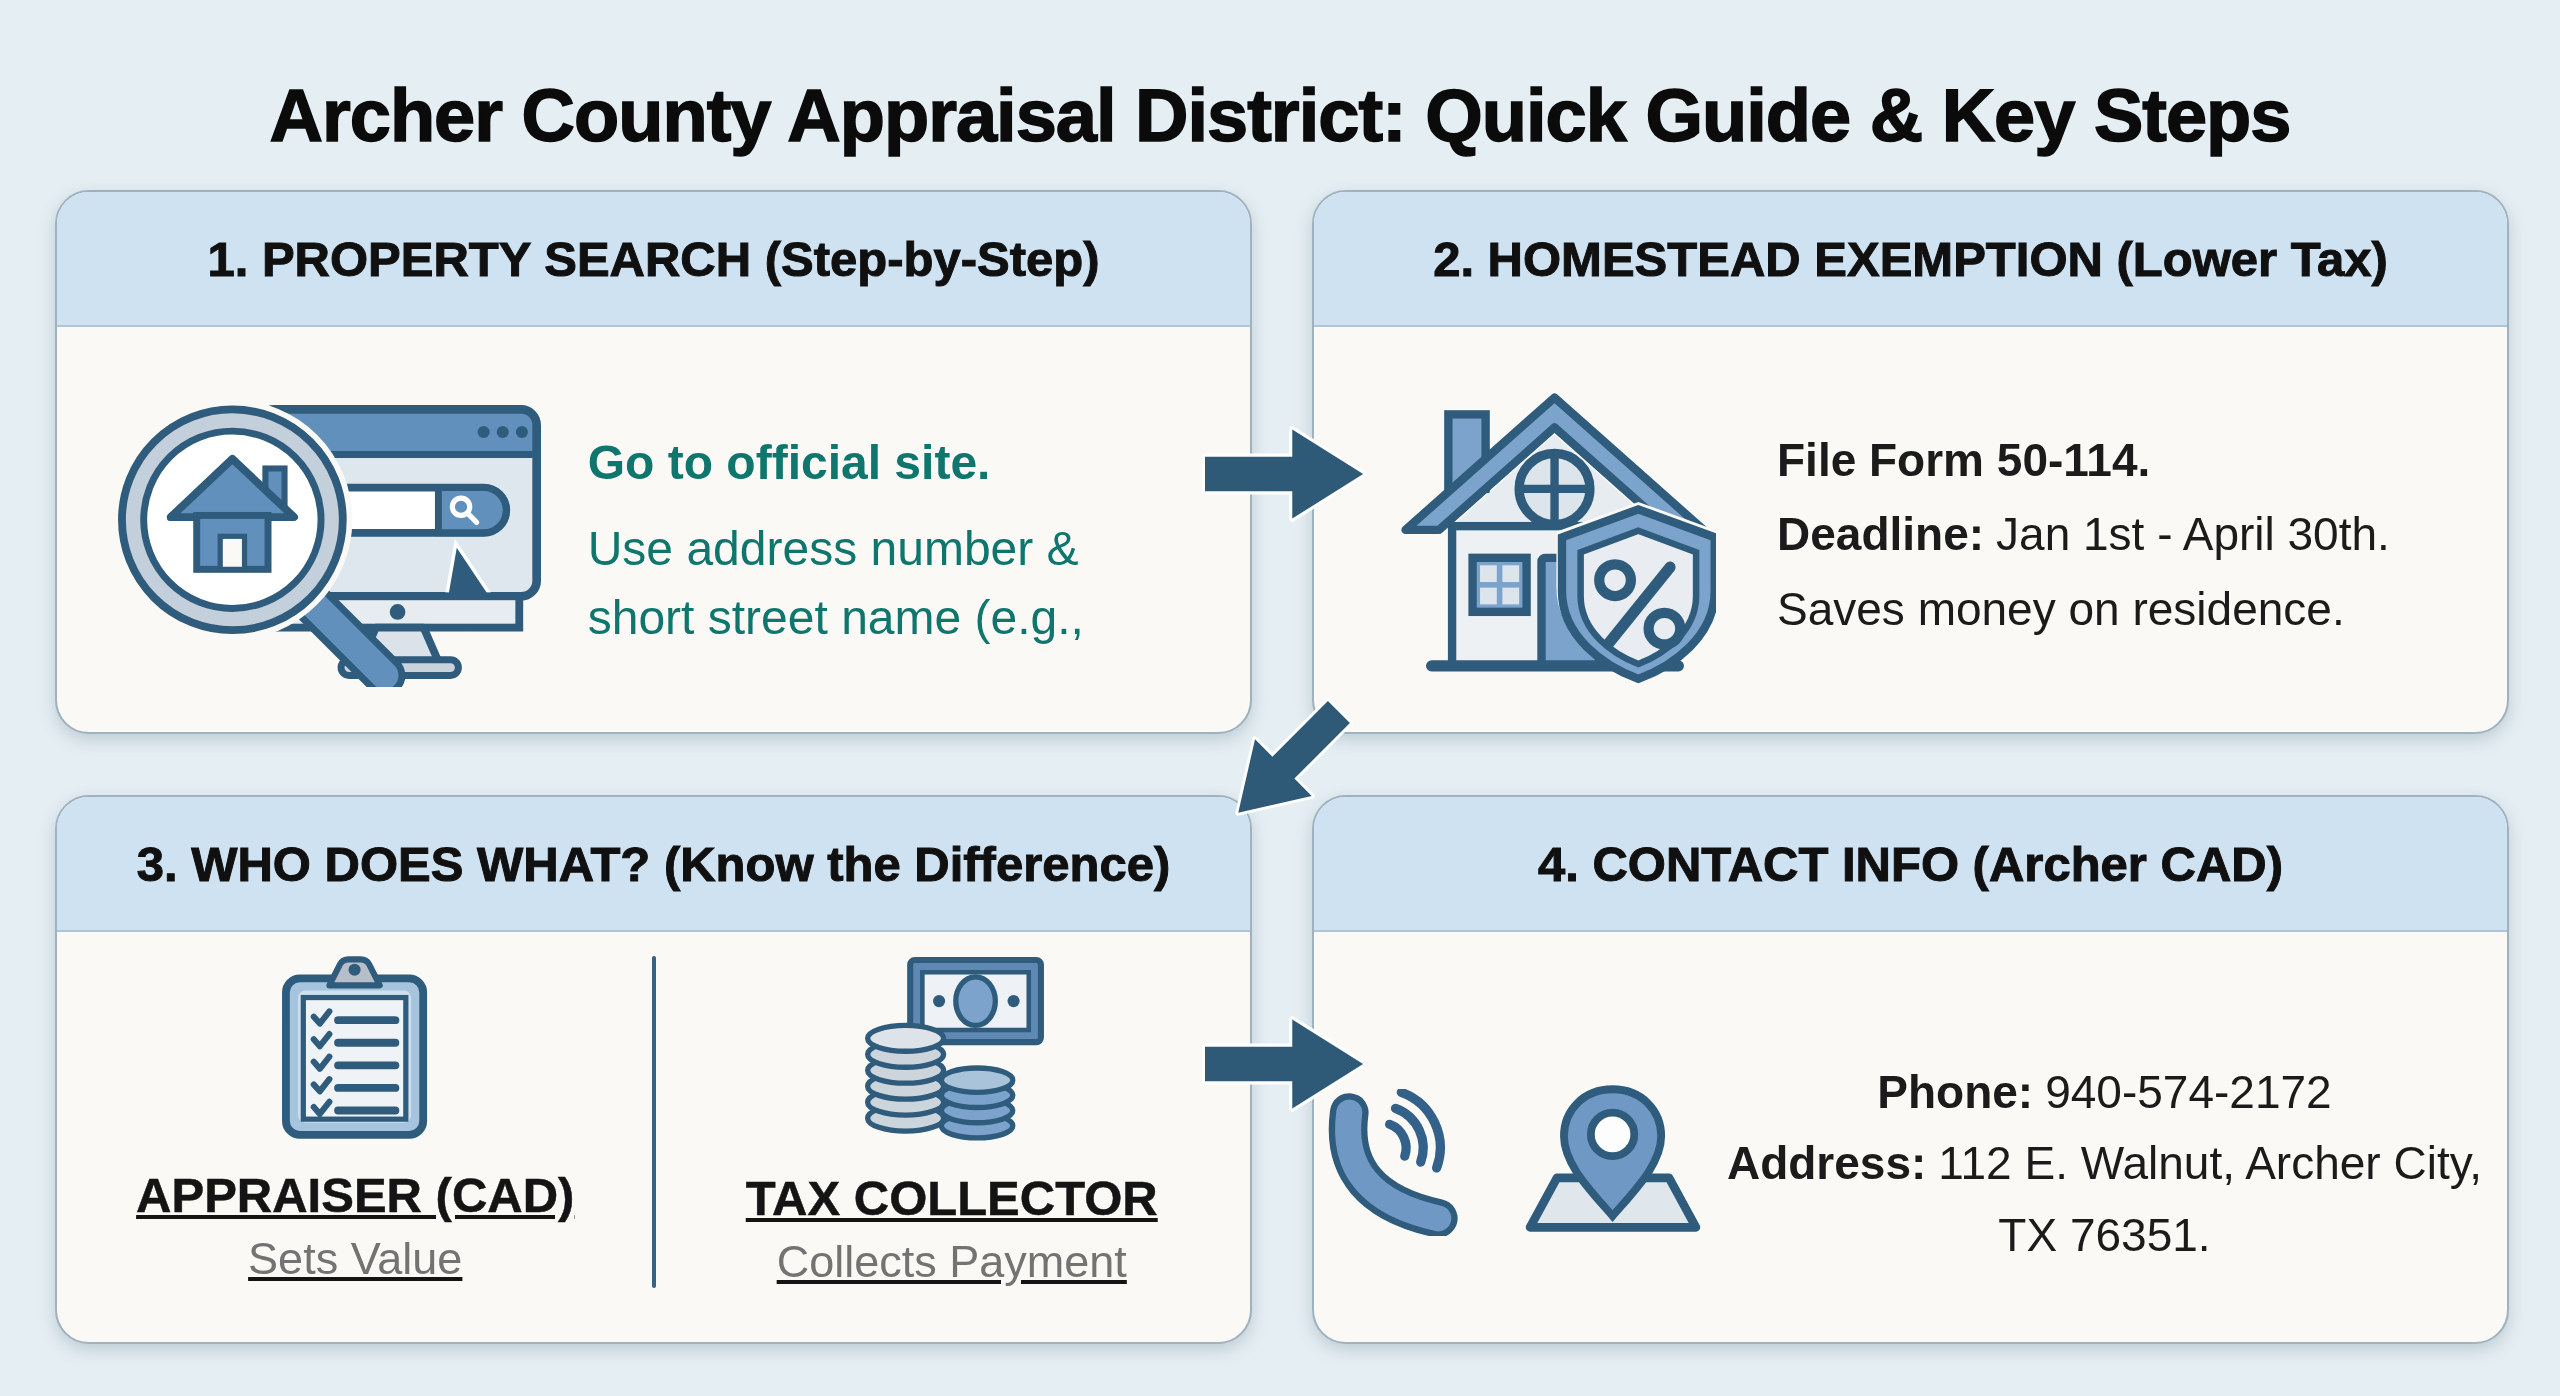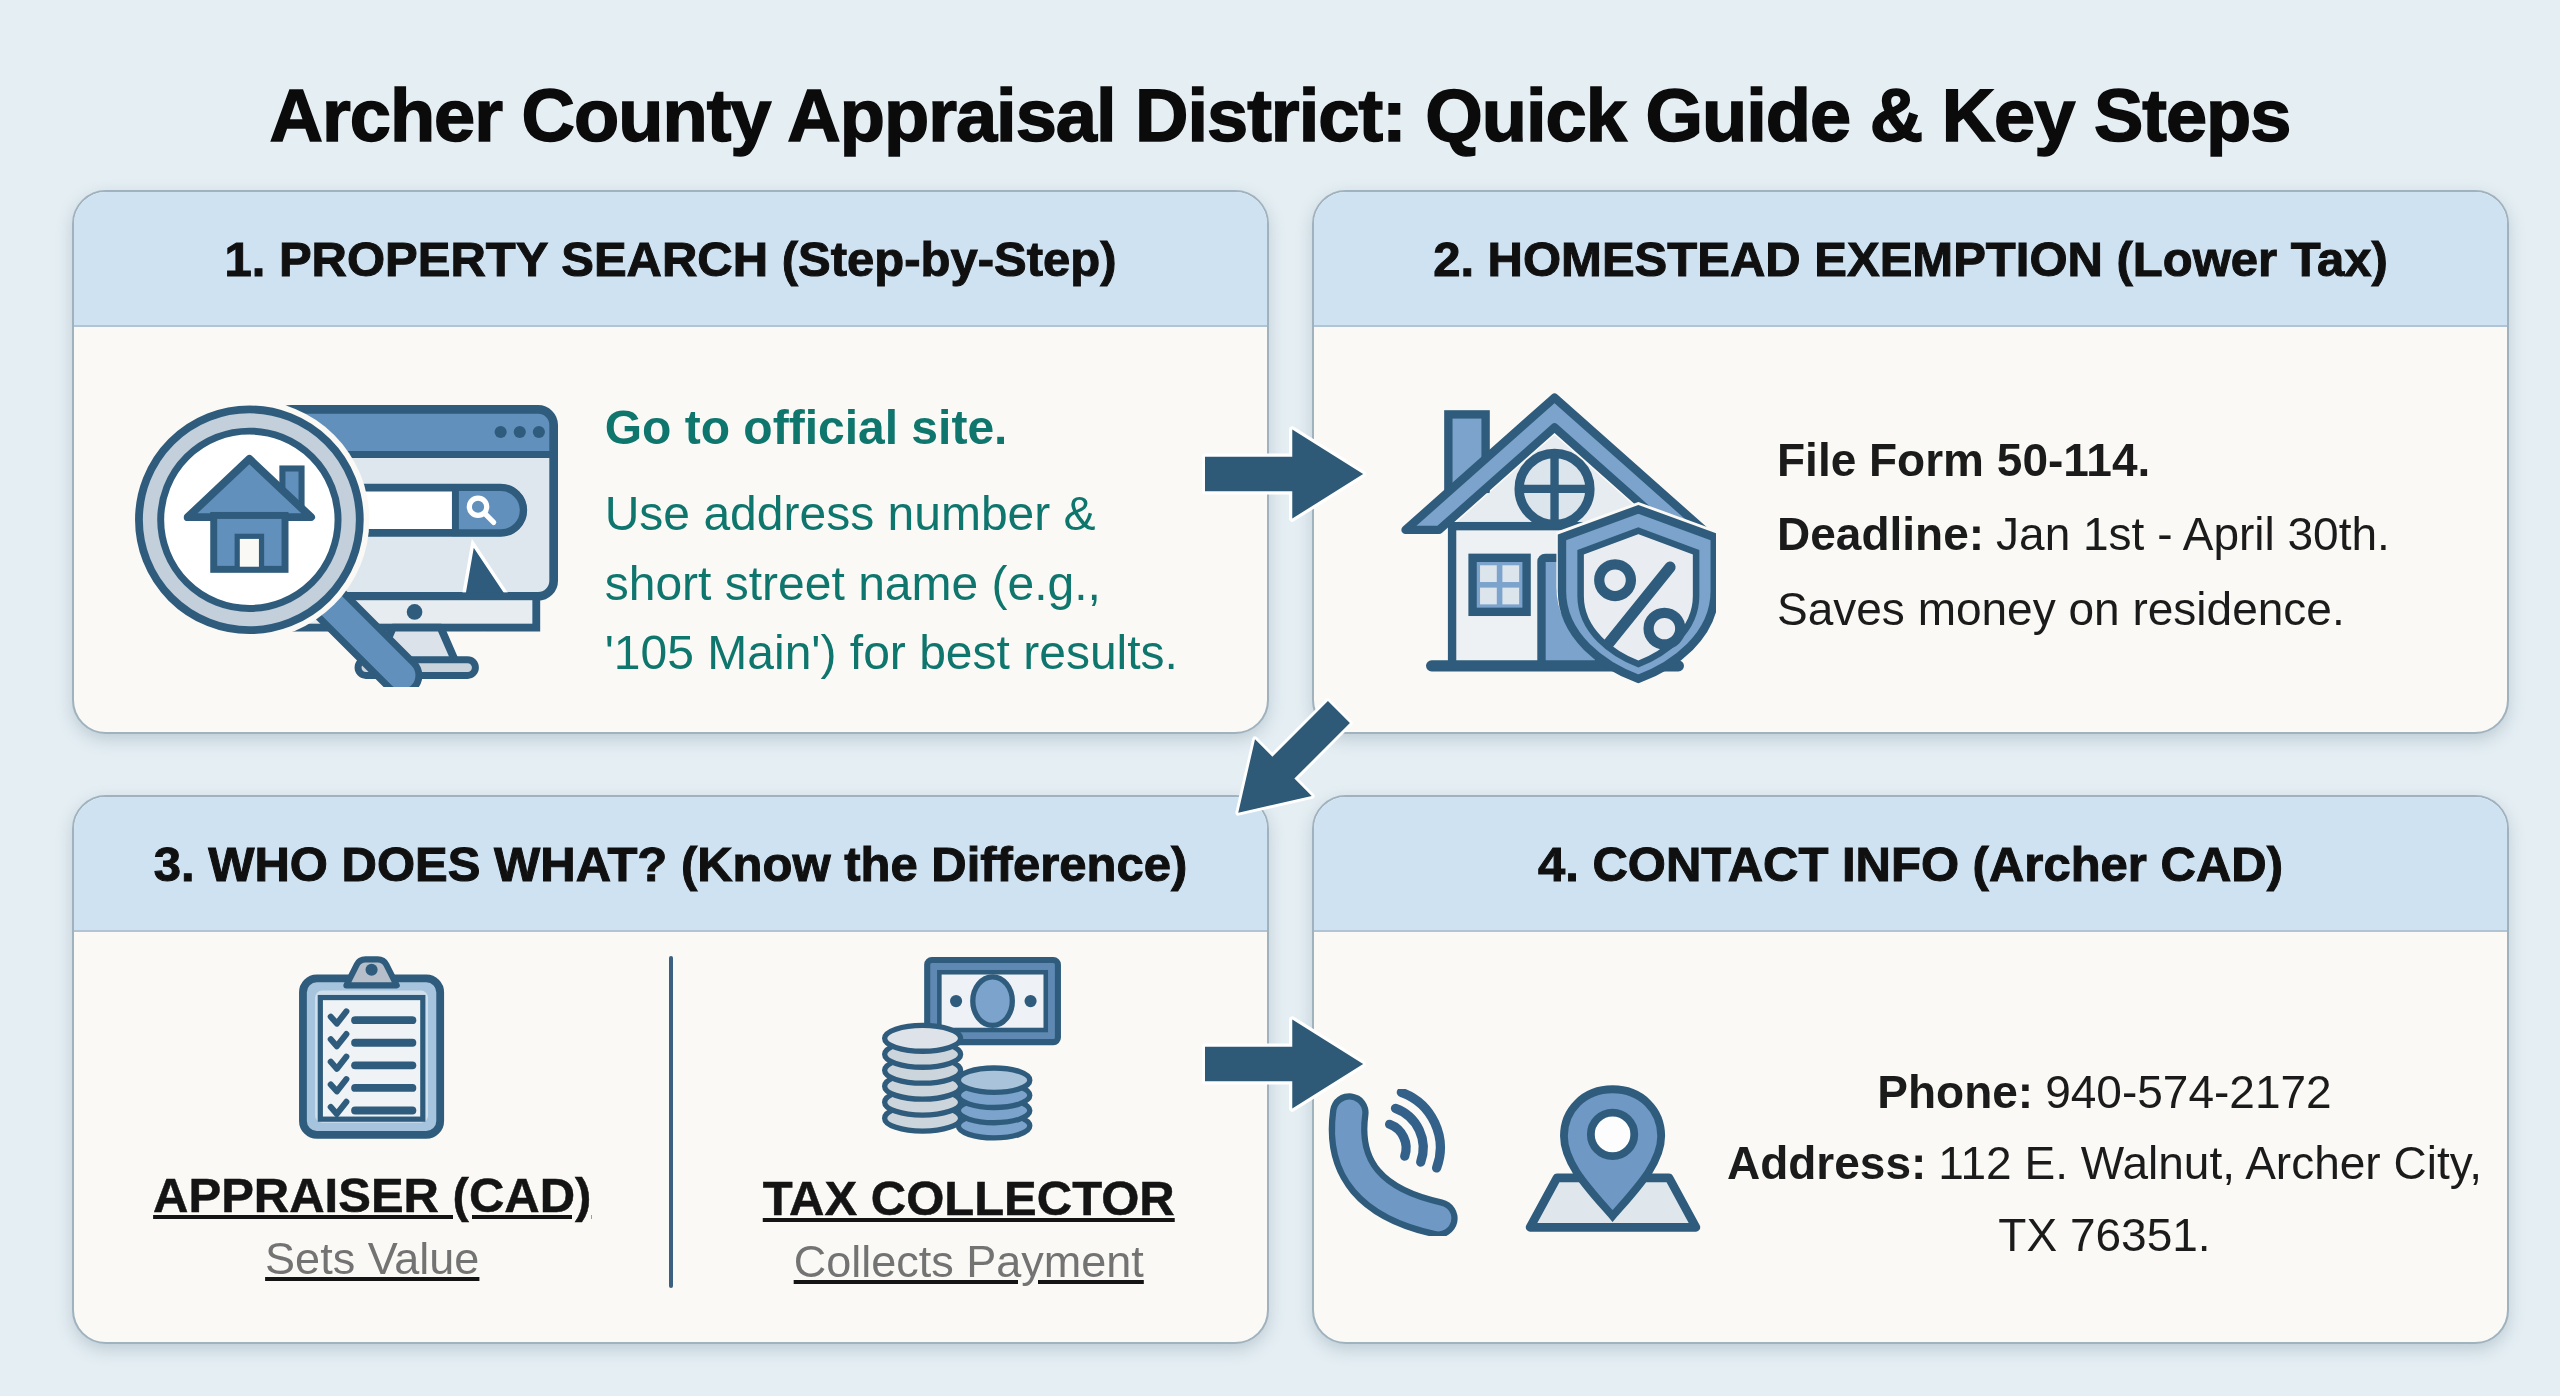--- a/index.html
+++ b/index.html
@@ -16,21 +16,21 @@
     -webkit-text-stroke:1.5px #0b0b0b;
   }
   .card{
     position:absolute;width:1193px;background:#faf9f5;
     border:2px solid #9fb2be;border-radius:34px;
     box-shadow:0 6px 16px rgba(96,118,138,.28);
     overflow:hidden;
   }
   .card.r1{top:190px;height:540px;}
   .card.r2{top:795px;height:545px;}
-  .card.c1{left:72px;}
+  .card.c1{left:55px;}
   .card.c2{left:1312px;}
   .card-header{
     height:133px;background:#cfe2f2;
     border-bottom:2px solid rgba(120,140,160,.35);
     display:flex;align-items:center;justify-content:center;
     font-size:49px;font-weight:bold;color:#101010;
     -webkit-text-stroke:1px #101010;
   }
   .card-body{display:flex;align-items:center;}
   
@@ -101,21 +101,20 @@
         <circle cx="135" cy="155" r="102" fill="none" stroke="#2f5c7c" stroke-width="8"></circle>
         <rect x="173" y="96" width="22" height="42" fill="#6290bd" stroke="#2f5c7c" stroke-width="7"></rect>
         <polygon points="64,152 135,85 206,152" fill="#6290bd" stroke="#2f5c7c" stroke-width="9" stroke-linejoin="round"></polygon>
         <rect x="94" y="150" width="82" height="62" fill="#6290bd" stroke="#2f5c7c" stroke-width="8"></rect>
         <rect x="121" y="174" width="28" height="38" fill="#faf9f5" stroke="#2f5c7c" stroke-width="6"></rect>
       </svg>
       <div class="step-text">
         <div class="lead">Go to official site.</div>
         <div>Use address number &amp;</div>
         <div>short street name (e.g.,</div>
-        <div>'105 Main') for best results.</div>
       </div>
     </div>
   </section>
 
   <section class="card r1 c2" id="card-homestead">
     <div class="card-header">2. HOMESTEAD EXEMPTION (Lower Tax)</div>
     <div class="card-body">
       <svg width="322" height="312" viewBox="0 0 345 335">
         <rect x="58" y="38" width="40" height="80" fill="#7ca3cb" stroke="#2f5c7c" stroke-width="9"></rect>
         <polygon points="62,158 172,60 282,158" fill="#e7ecf1"></polygon>

